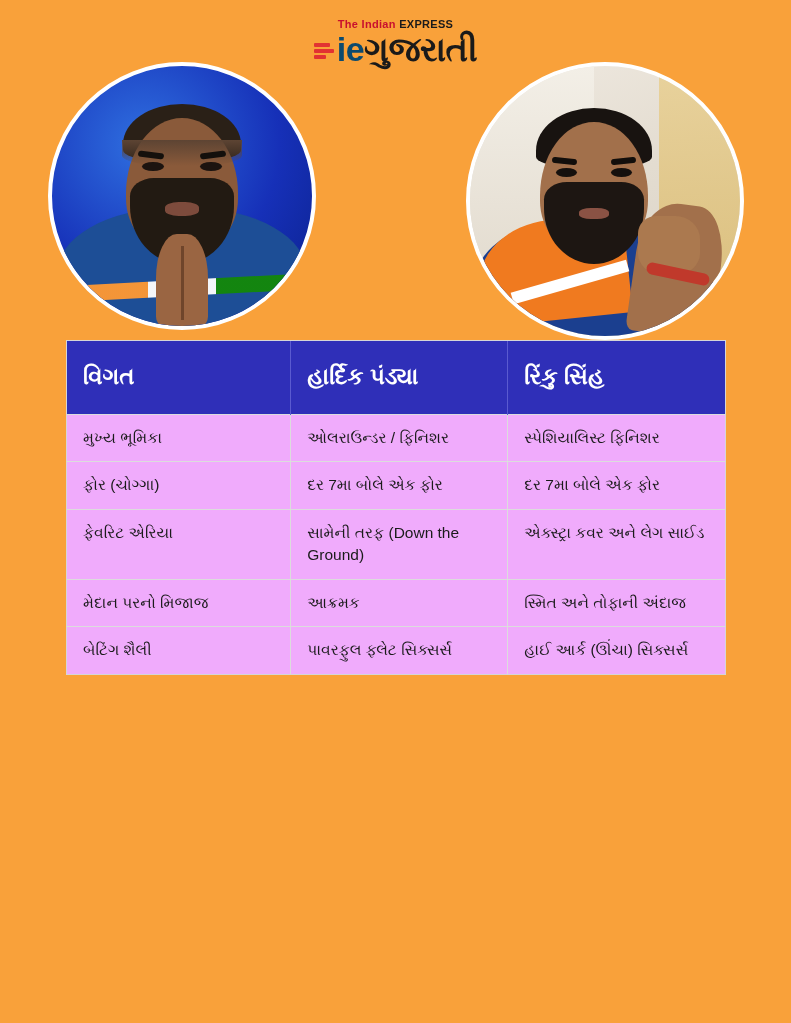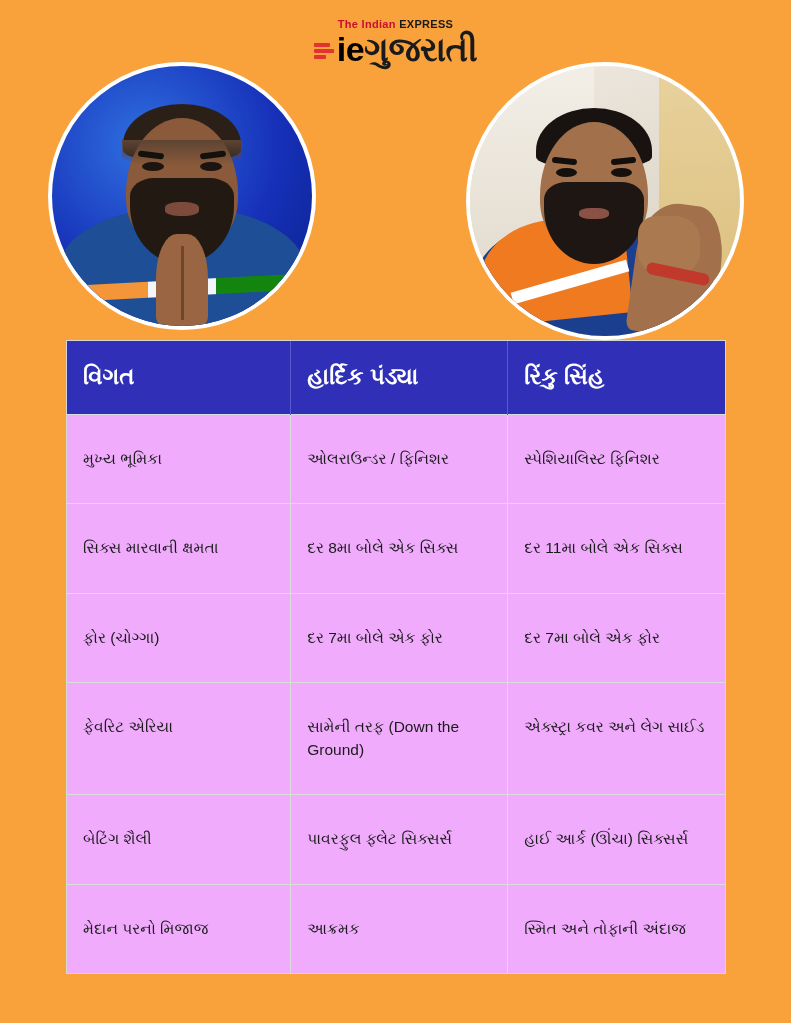--- a/index.html
+++ b/index.html
@@ -39,21 +39,21 @@
     margin-bottom: 1px;
   }
   .logo-top .exp-black { color: #1a1a1a; }
   .logo-main {
     font-size: 34px;
     font-weight: bold;
     color: #1a1a1a;
     line-height: 1;
     letter-spacing: -0.5px;
   }
-  .logo-main .ie-red { color: #000000; }
+  .logo-main .ie-red { color: #0c4a6e; }
   .logo-bars {
     display: inline-block;
     vertical-align: middle;
     margin-right: 3px;
   }
   .logo-bars span {
     display: block;
     height: 4px;
     background: #E23232;
     margin-bottom: 2px;
@@ -250,21 +250,21 @@
     font-weight: bold;
     text-align: left;
     padding: 22px 16px 24px 16px;
     border-right: 1px solid #5a5ad0;
     vertical-align: middle;
   }
   thead th:last-child { border-right: none; }
   tbody td {
     font-size: 15.5px;
     color: #1b1b1b;
-    padding: 33px 16px;
+    padding: 12px 16px;
     border-top: 1px solid #dcdcdc;
     border-right: 1px solid #dcdcdc;
     vertical-align: top;
     line-height: 1.45;
   }
   tbody td:last-child { border-right: none; }
   tbody tr td:first-child { font-size: 15.5px; }
 
   col.c1 { width: 34%; }
   col.c2 { width: 33%; }
@@ -336,41 +336,36 @@
           <th>રિંકુ સિંહ</th>
         </tr>
       </thead>
       <tbody>
         <tr>
           <td>મુખ્ય ભૂમિકા</td>
           <td>ઓલરાઉન્ડર / ફિનિશર</td>
           <td>સ્પેશિયાલિસ્ટ ફિનિશર</td>
         </tr>
         <tr>
-          <td>સિક્સ મારવાની ક્ષમતા</td>
-          <td>દર 8મા બોલે એક સિક્સ</td>
-          <td>દર 11મા બોલે એક સિક્સ</td>
-        </tr>
-        <tr>
           <td>ફોર (ચોગ્ગા)</td>
           <td>દર 7મા બોલે એક ફોર</td>
           <td>દર 7મા બોલે એક ફોર</td>
         </tr>
         <tr>
           <td>ફેવરિટ એરિયા</td>
           <td>સામેની તરફ (Down the Ground)</td>
           <td>એક્સ્ટ્રા કવર અને લેગ સાઈડ</td>
         </tr>
         <tr>
+          <td>મેદાન પરનો મિજાજ</td>
+          <td>આક્રમક</td>
+          <td>સ્મિત અને તોફાની અંદાજ</td>
+        </tr>
+        <tr>
           <td>બેટિંગ શૈલી</td>
           <td>પાવરફુલ ફ્લેટ સિક્સર્સ</td>
           <td>હાઈ આર્ક (ઊંચા) સિક્સર્સ</td>
         </tr>
-        <tr>
-          <td>મેદાન પરનો મિજાજ</td>
-          <td>આક્રમક</td>
-          <td>સ્મિત અને તોફાની અંદાજ</td>
-        </tr>
       </tbody>
     </table>
   </div>
 
 </div>
 
 </body></html>

